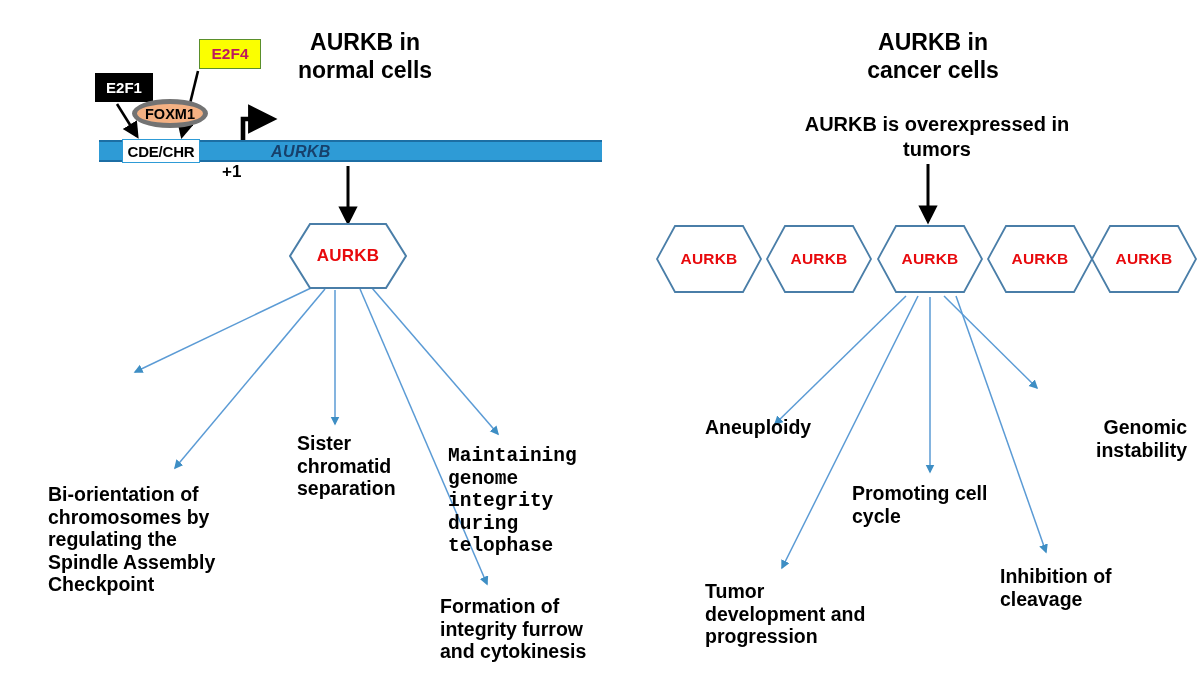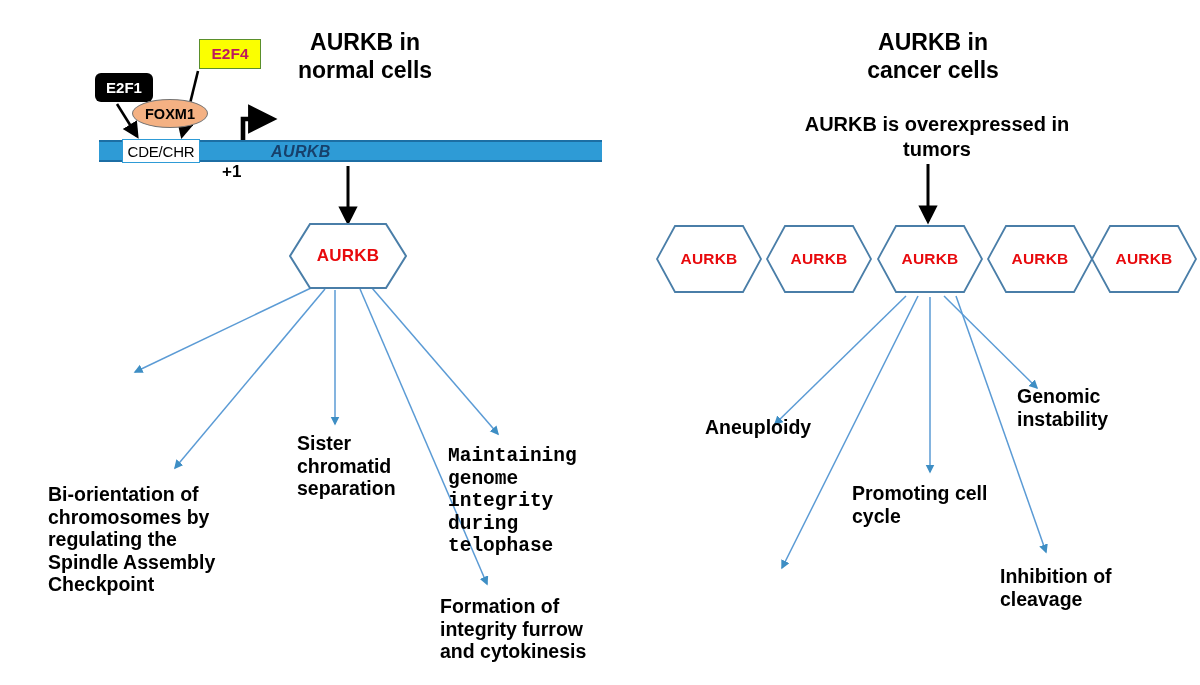--- a/index.html
+++ b/index.html
@@ -33,40 +33,40 @@
     font-style:italic;font-weight:bold;font-size:16px;
     color:#17406b;letter-spacing:.4px;
   }
   #cde-chr{
     position:absolute;left:122px;top:139px;
     width:78px;height:24px;
     background:#ffffff;
     border:1.4px solid #2e9bd6;
     box-sizing:border-box;
     display:flex;align-items:center;justify-content:center;
-    font-size:15px;font-weight:normal;color:#000;
+    font-size:15px;font-weight:bold;color:#000;
     letter-spacing:-.2px;
   }
   #e2f1-box{
     position:absolute;left:95px;top:73px;width:58px;height:29px;
-    background:#000000;border-radius:6px;
+    background:#000000;border-radius:0;
     display:flex;align-items:center;justify-content:center;
     color:#ffffff;font-size:15px;font-weight:bold;
   }
   #e2f4-box{
     position:absolute;left:175px;top:39px;width:62px;height:30px;
     background:#fbff00;border:1.6px solid #5a8f2b;
     display:flex;align-items:center;justify-content:center;
     color:#be185d;font-size:15.5px;font-weight:bold;
     box-sizing:border-box;
     margin-left:24px;
   }
   #foxm1-oval{
     position:absolute;left:132px;top:99px;width:76px;height:29px;
-    background:#f4b183;border:1px solid #737373;border-radius:50%;
+    background:#f4b183;border:5px solid #737373;border-radius:50%;
     display:flex;align-items:center;justify-content:center;
     color:#000000;font-size:14.5px;font-weight:bold;
     box-sizing:border-box;
   }
   #plus-one{position:absolute;left:222px;top:162px;font-size:17px;font-weight:bold;}
 
   
   .hex{
     position:absolute;
     display:flex;align-items:center;justify-content:center;
@@ -195,23 +195,26 @@
 
   <div class="hex small" style="left:1090px;top:224px;width:108px;height:70px;">
     <svg width="108" height="70" viewBox="0 0 108 70" xmlns="http://www.w3.org/2000/svg">
       <polygon points="20,2 88,2 106,35 88,68 20,68 2,35" fill="#ffffff" stroke="#4a7ea8" stroke-width="1.8"></polygon>
     </svg>
     <span class="hex-label">AURKB</span>
   </div>
 
   <div class="txt label" style="left:705px;top:416px;width:180px;">Aneuploidy</div>
 
+  <div class="txt label" style="left:705px;top:580px;width:205px;">Tumor
+development and
+progression</div>
 
   <div class="txt label" style="left:852px;top:482px;width:175px;">Promoting cell
 cycle</div>
 
-  <div class="txt label" style="left:1017px;top:385px;width:170px;">Genomic
+  <div class="txt label" style="left:1017px;top:416px;width:170px;text-align:right;">Genomic
 instability</div>
 
   <div class="txt label" style="left:1000px;top:565px;width:175px;">Inhibition of
 cleavage</div>
 
 </div>
 
 </body></html>

